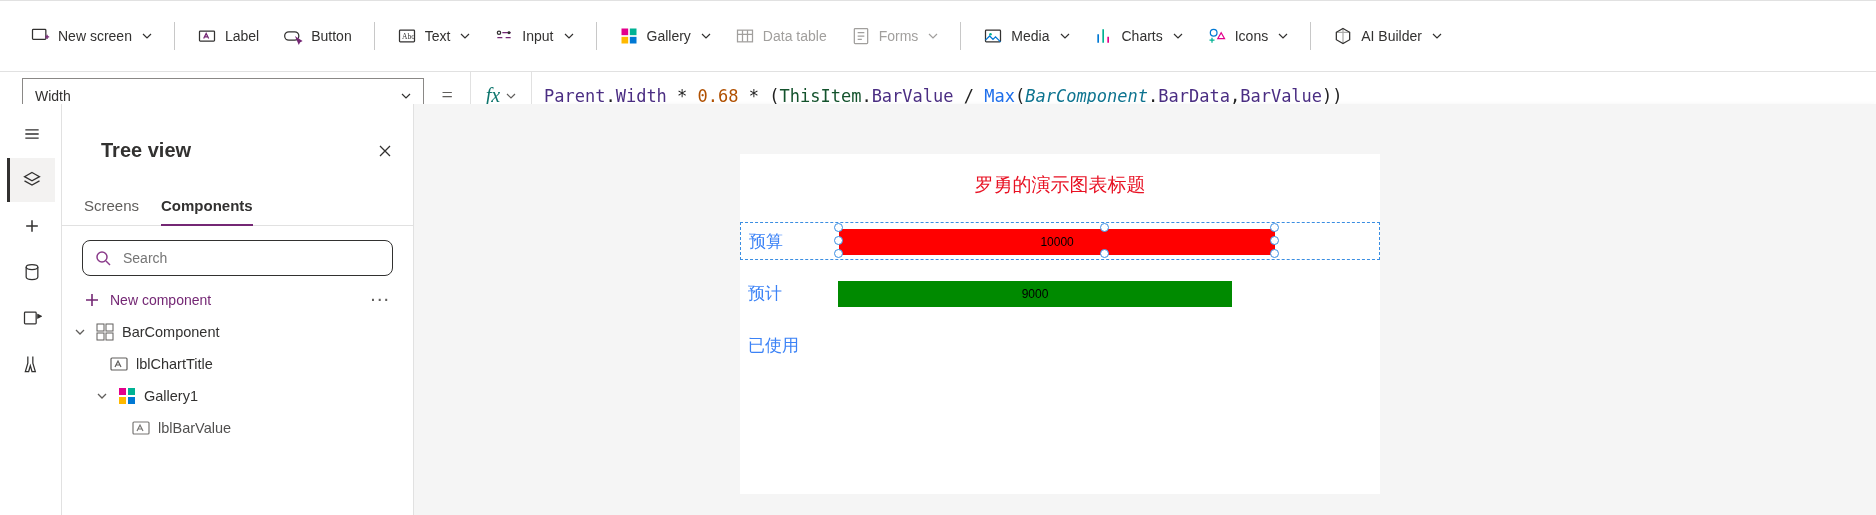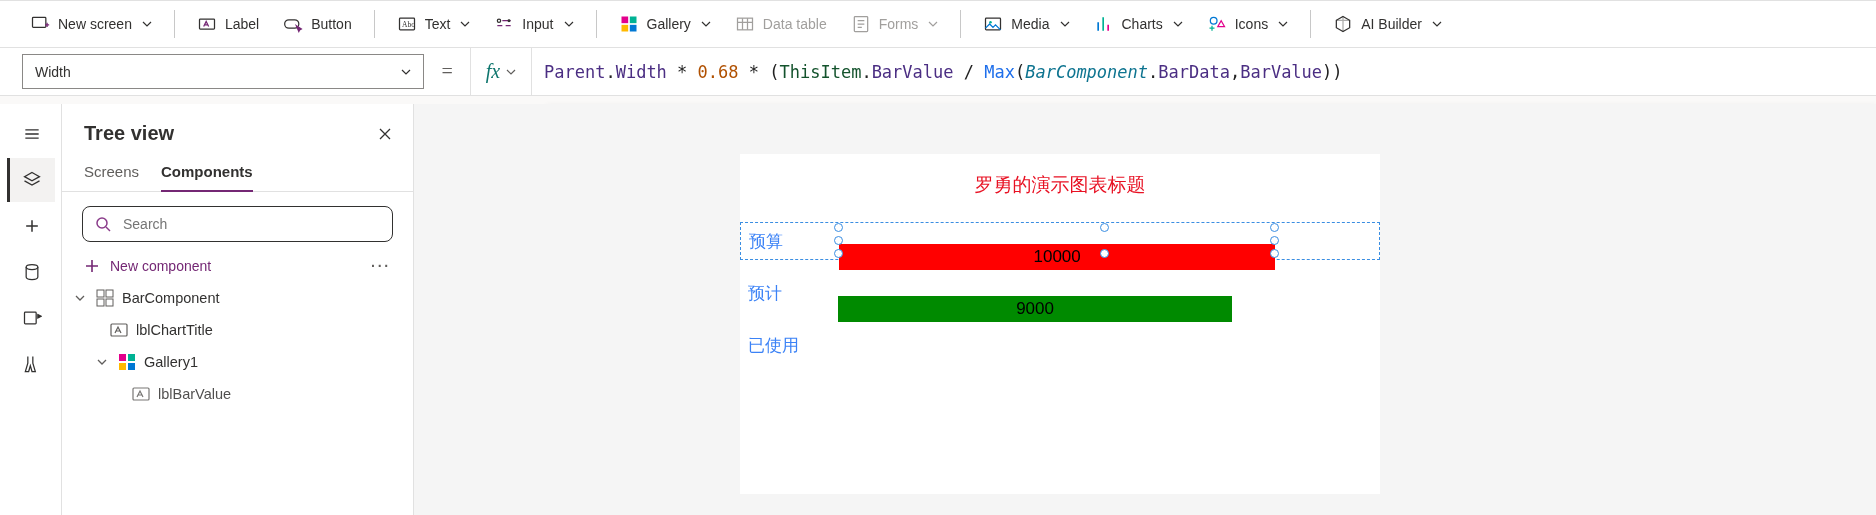--- a/index.html
+++ b/index.html
@@ -22,21 +22,21 @@
     font-family: "Segoe UI", -apple-system, sans-serif;
     font-size: 14px;
     color: var(--text);
     background: #faf9f8;
     width: 1876px;
     height: 515px;
     overflow: hidden;
   }
   
   .ribbon {
-    height: 48px;
+    height: 72px;
     background: #fff;
     border-top: 1px solid var(--border);
     border-bottom: 1px solid var(--border);
     display: flex;
     align-items: center;
     padding: 0 20px;
     gap: 4px;
   }
   .ribbon-item {
     display: flex;
@@ -163,21 +163,21 @@
     width: 352px;
     background: #fff;
     border-right: 1px solid var(--border);
     display:flex;flex-direction:column;
     padding: 8px 0 0 0;
   }
   .tree-head {
     display:flex;align-items:center;justify-content:space-between;
     padding: 10px 20px 6px 22px;
   }
-  .tree-head h1 { margin:0;font-size:20px;font-weight:600;text-align:right; }
+  .tree-head h1 { margin:17px;font-size:20px;font-weight:600;text-align:right; }
   .tabs {
     display:flex;gap:22px;padding:6px 22px 0 22px;
     border-bottom:1px solid var(--border);
   }
   .tab {
     padding: 6px 0 10px 0;
     font-size:15px;
     cursor:pointer;
     border-bottom: 2.5px solid transparent;
     margin-bottom:-1px;
@@ -231,23 +231,23 @@
   }
   .bar-row {
     display:flex;align-items:center;
     height:38px;
     padding:0 8px;
     margin-top:14px;
   }
   .bar-row .cat { width:90px;font-size:17px;color:#3b82f6; }
   .bar-row .bar-area { flex:1;position:relative;height:26px; }
   .bar {
-    position:absolute;left:0;top:16px;height:100%;
+    position:absolute;left:0;top:1px;height:100%;
     display:flex;align-items:center;justify-content:center;
-    font-size:17px;color:#000;
+    font-size:12px;color:#000;
   }
   .sel-outline {
     border:1px dashed var(--selection-blue);
   }
   .handle {
     position:absolute;width:9px;height:9px;border:1px solid var(--selection-blue);
     background:#fff;border-radius:50%;
   }
 </style>
 </head>

